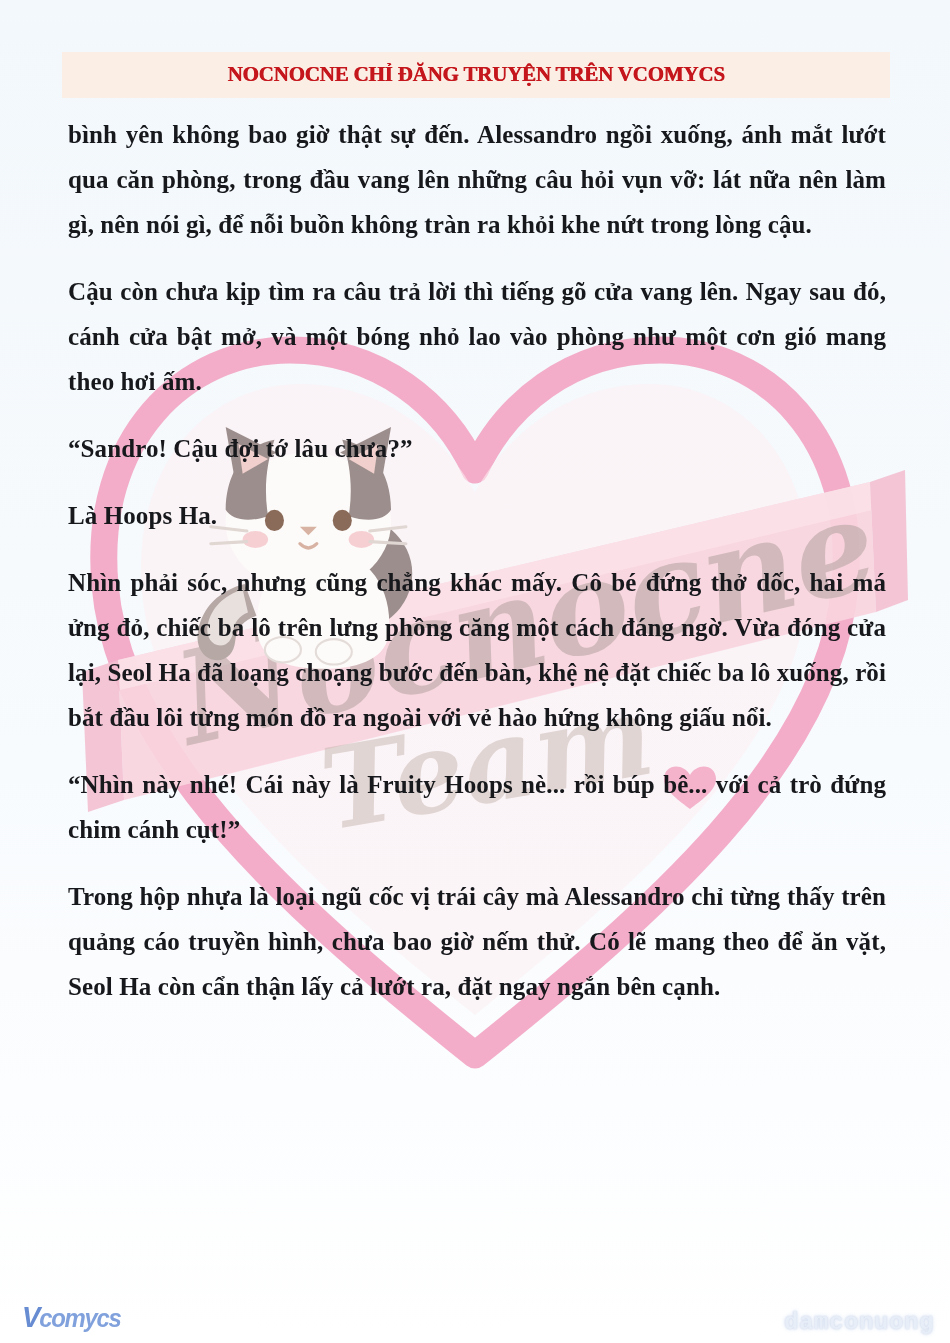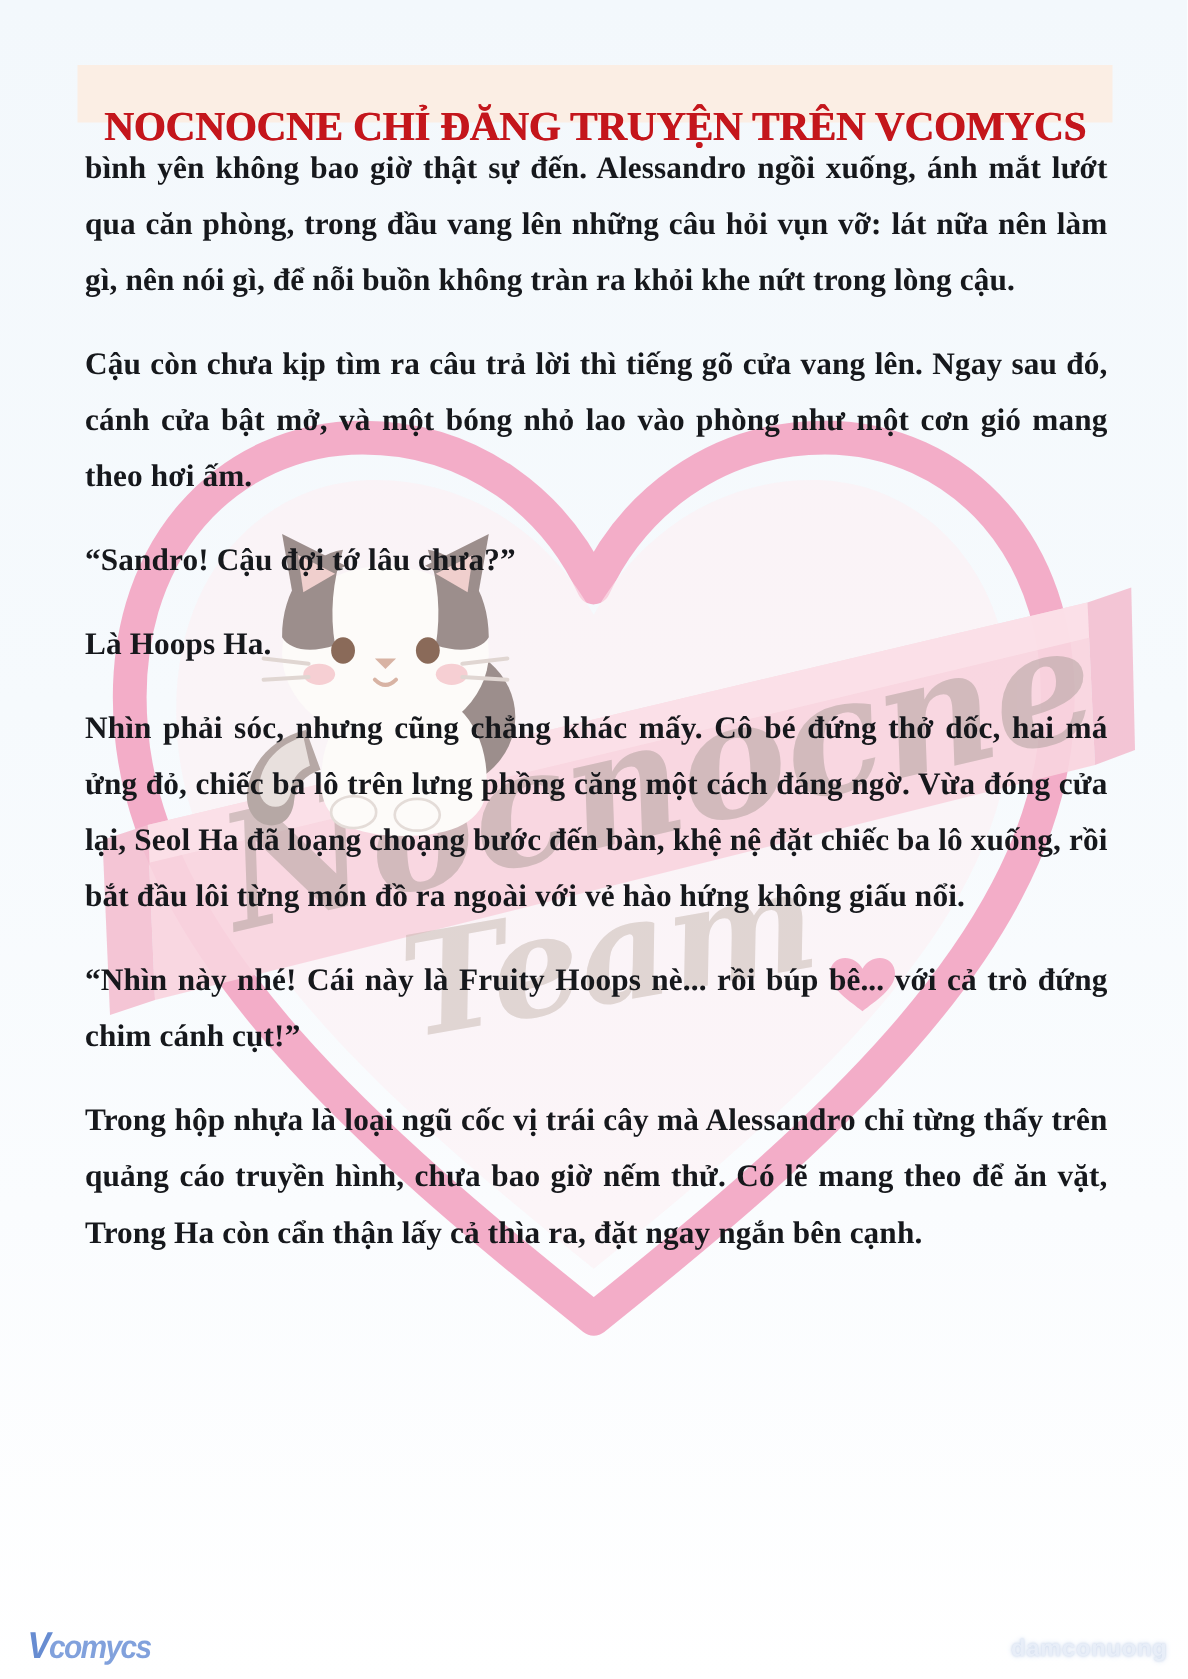--- a/index.html
+++ b/index.html
@@ -45,25 +45,24 @@
     left: 62px;
     top: 50px;
     width: 828px;
     height: 48px;
     line-height: 48px;
     text-align: center;
     z-index: 4;
     color: #c4161c;
     font-family: "Liberation Serif", "DejaVu Serif", serif;
     font-weight: bold;
-    font-size: 33px;
+    font-size: 21px;
     letter-spacing: -0.2px;
     white-space: nowrap;
     text-shadow: 0.6px 0 0 #c4161c;
-    margin-top: 28px;
   }
 
   
   .content {
     position: absolute;
     left: 68px;
     top: 112px;
     width: 818px;
     z-index: 3;
   }
@@ -101,22 +100,22 @@
   .logo .v {
     font-size: 30px;
     color: #5f86cf;
   }
 
   .damconuong {
     position: absolute;
     right: 16px;
     top: 1309px;
     z-index: 5;
-    font-family: Liberation Sans, sans-serif;
-    font-size: 19px;
+    font-family: Liberation Mono, monospace;
+    font-size: 24px;
     font-weight: bold;
     letter-spacing: 0.6px;
     color: #e8eef8;
     text-shadow: 0 0 2px #c6d4ea, 0 0 5px #dae3f2;
   }
 </style>
 </head>
 <body>
 
 <div class="page">
@@ -209,20 +208,20 @@
   <div class="header-band"></div>
   <div class="header-title">NOCNOCNE CHỈ ĐĂNG TRUYỆN TRÊN VCOMYCS</div>
 
   <div class="content">
     <p class="para">bình yên không bao giờ thật sự đến. Alessandro ngồi xuống, ánh mắt lướt qua căn phòng, trong đầu vang lên những câu hỏi vụn vỡ: lát nữa nên làm gì, nên nói gì, để nỗi buồn không tràn ra khỏi khe nứt trong lòng cậu.</p>
     <p class="para">Cậu còn chưa kịp tìm ra câu trả lời thì tiếng gõ cửa vang lên. Ngay sau đó, cánh cửa bật mở, và một bóng nhỏ lao vào phòng như một cơn gió mang theo hơi ấm.</p>
     <p class="para last-line-natural">“Sandro! Cậu đợi tớ lâu chưa?”</p>
     <p class="para last-line-natural">Là Hoops Ha.</p>
     <p class="para">Nhìn phải sóc, nhưng cũng chẳng khác mấy. Cô bé đứng thở dốc, hai má ửng đỏ, chiếc ba lô trên lưng phồng căng một cách đáng ngờ. Vừa đóng cửa lại, Seol Ha đã loạng choạng bước đến bàn, khệ nệ đặt chiếc ba lô xuống, rồi bắt đầu lôi từng món đồ ra ngoài với vẻ hào hứng không giấu nổi.</p>
     <p class="para">“Nhìn này nhé! Cái này là Fruity Hoops nè... rồi búp bê... với cả trò đứng chim cánh cụt!”</p>
-    <p class="para">Trong hộp nhựa là loại ngũ cốc vị trái cây mà Alessandro chỉ từng thấy trên quảng cáo truyền hình, chưa bao giờ nếm thử. Có lẽ mang theo để ăn vặt, Trong Ha còn cẩn thận lấy cả thìa ra, đặt ngay ngắn bên cạnh.</p>
+    <p class="para">Trong hộp nhựa là loại ngũ cốc vị trái cây mà Alessandro chỉ từng thấy trên quảng cáo truyền hình, chưa bao giờ nếm thử. Có lẽ mang theo để ăn vặt, Seol Ha còn cẩn thận lấy cả lướt ra, đặt ngay ngắn bên cạnh.</p>
   </div>
 
   <div class="logo"><span class="v">V</span><span>comycs</span></div>
 
   <div class="damconuong">damconuong</div>
 
 </div>
 
 </body></html>

